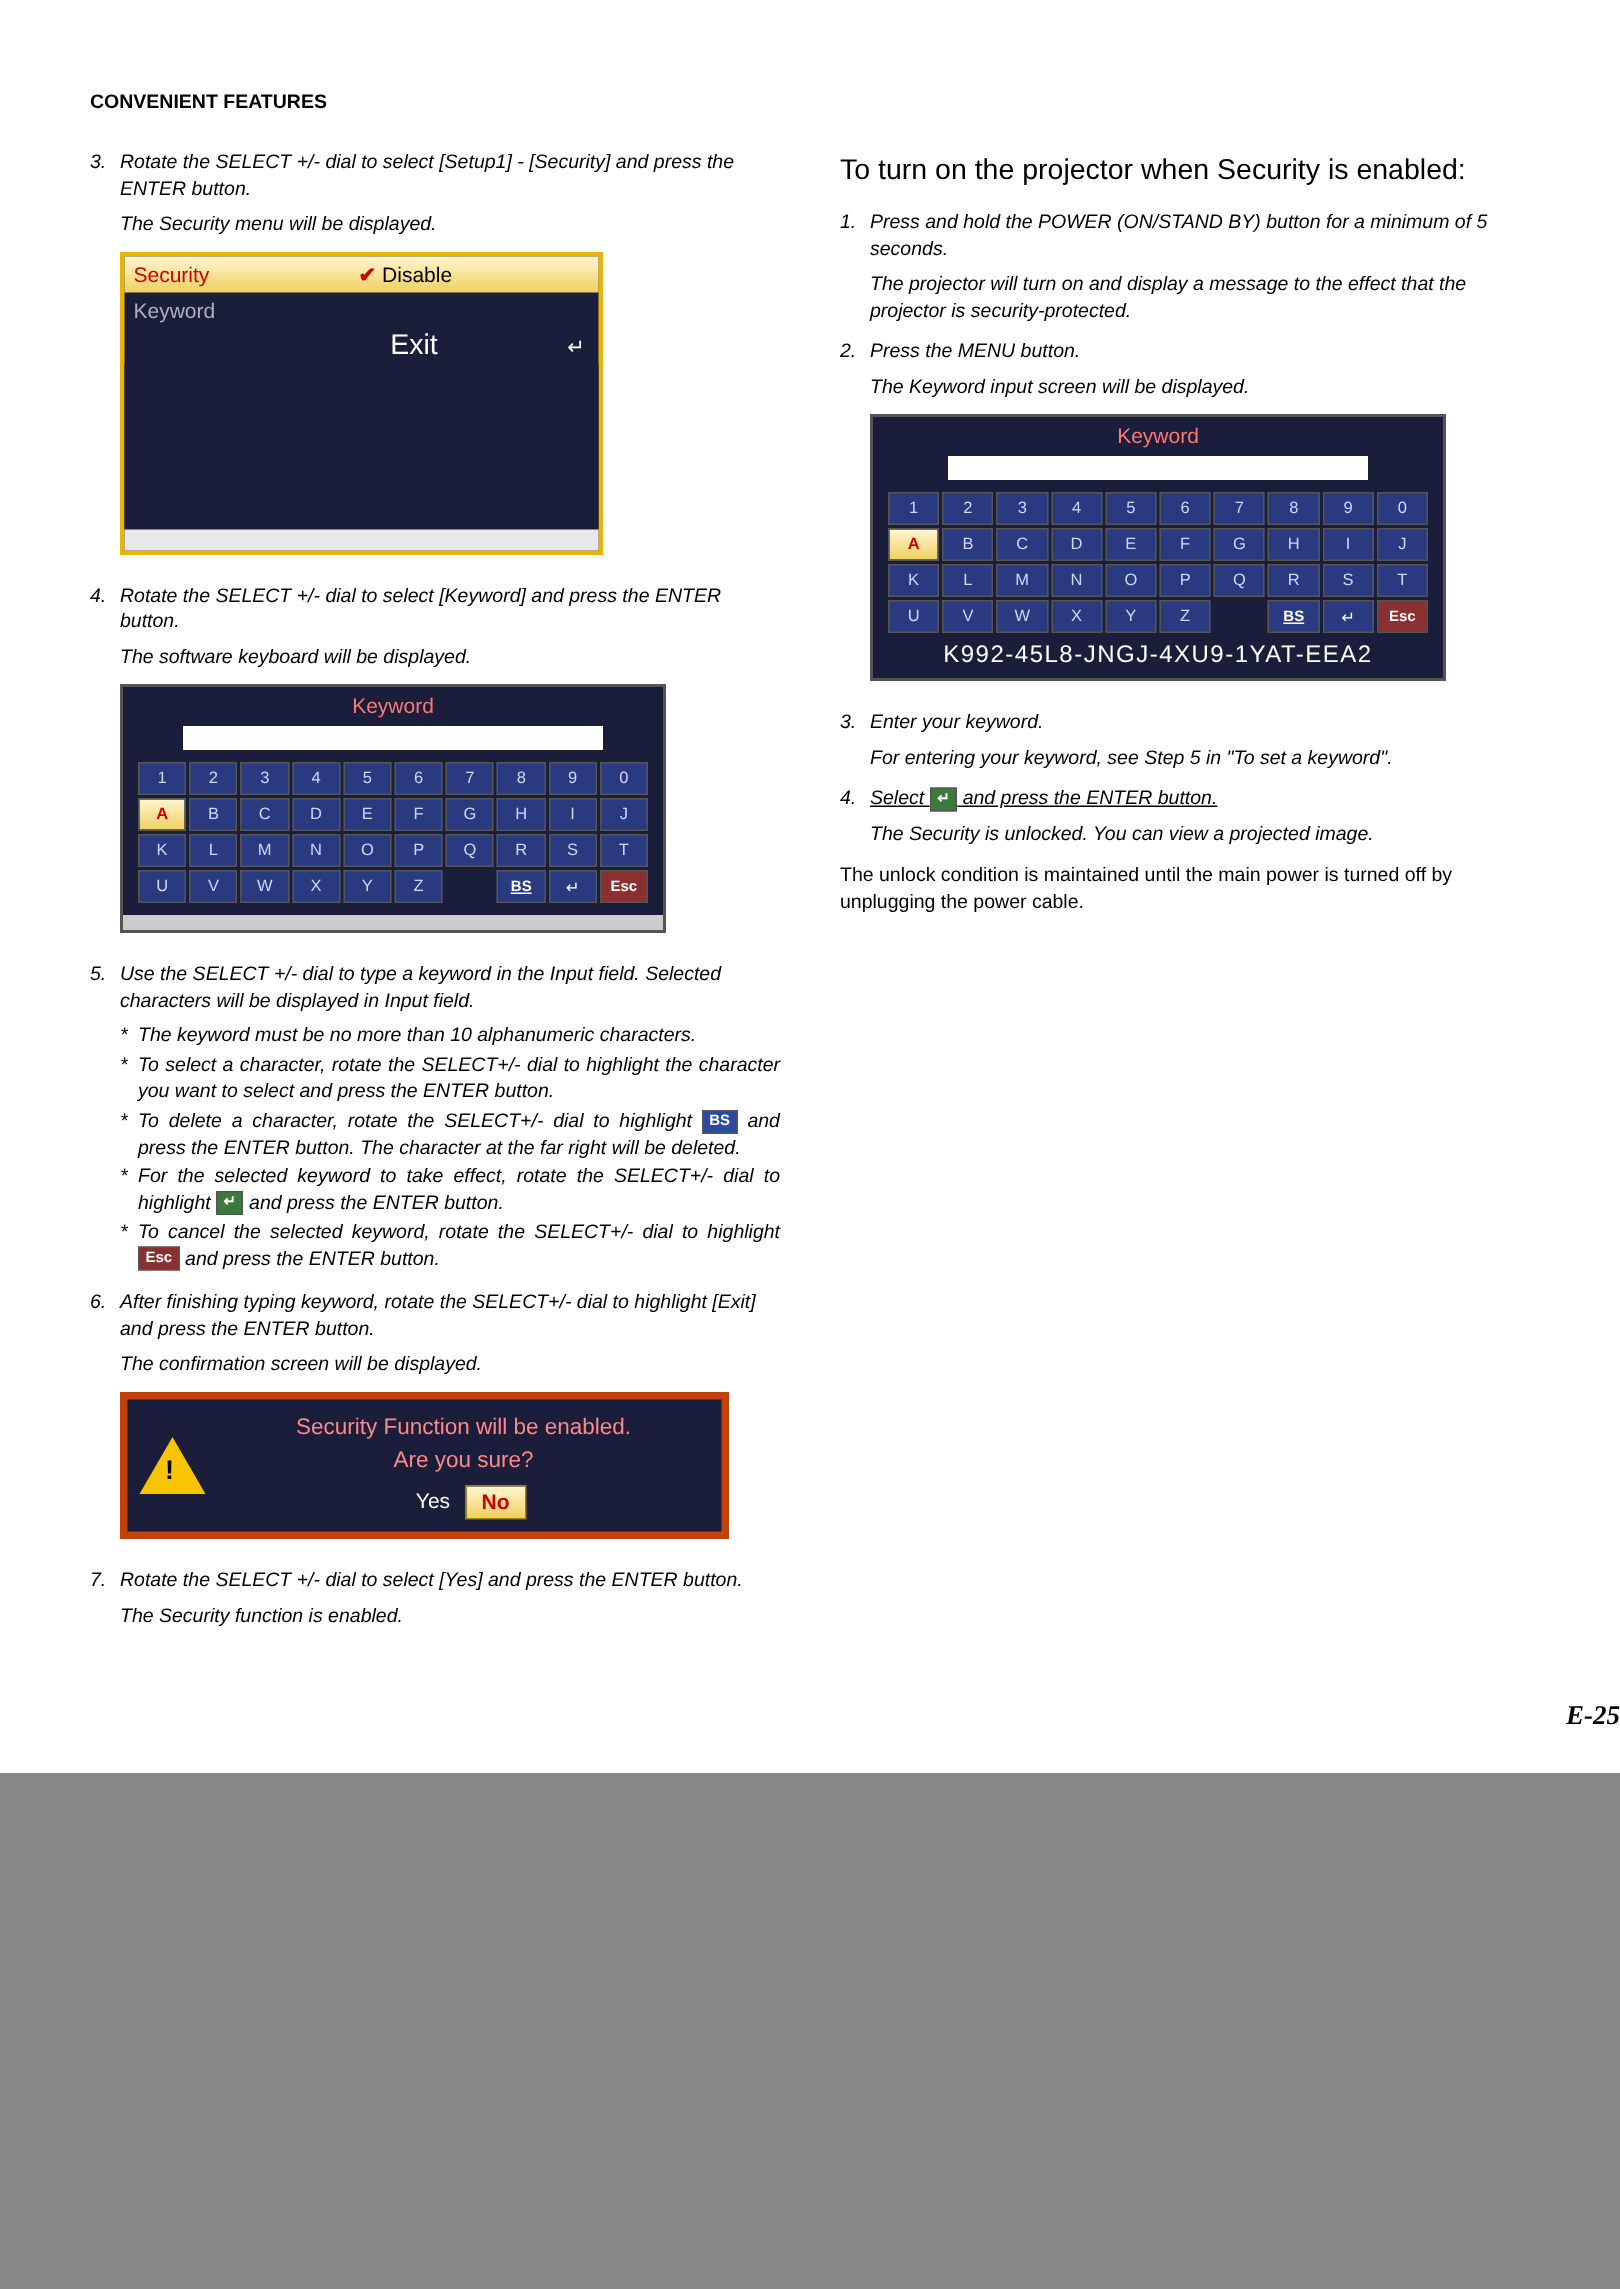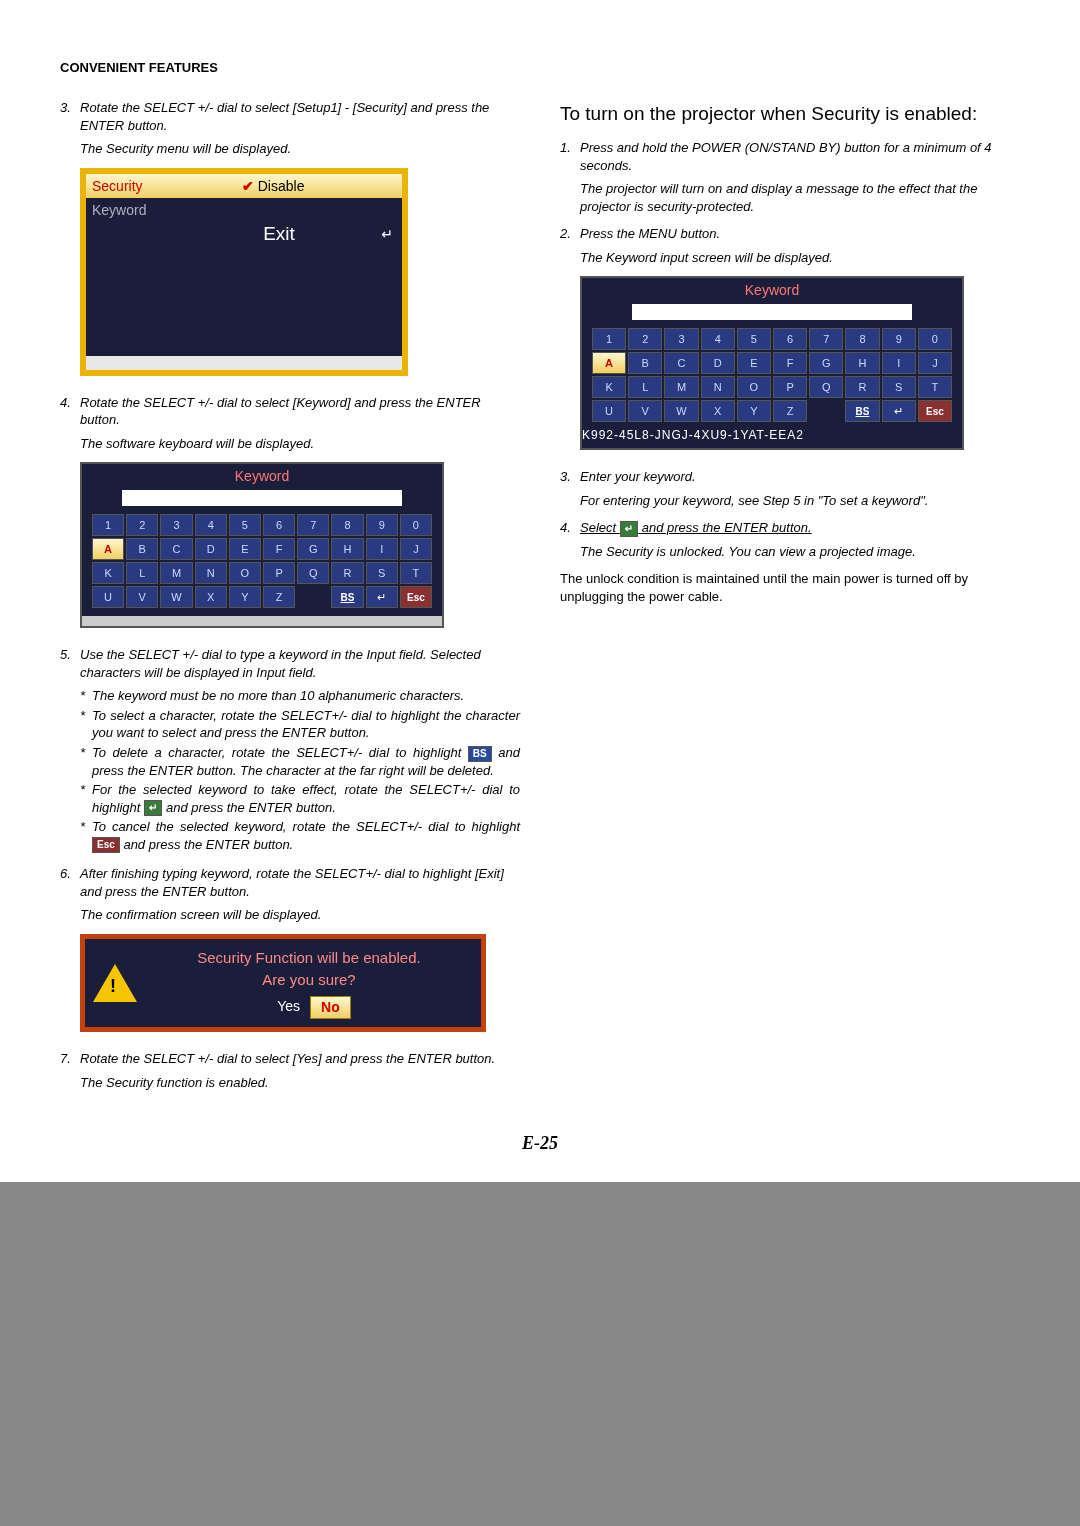--- a/index.html
+++ b/index.html
@@ -83,21 +83,21 @@
   }
   .figure {
     margin: 10px 0 18px 20px;
   }
   .figure-wide {
     margin-left: 20px;
   }
   
   .fig-security {
     width: 316px;
-    border: 6px solid #eab308;
+    border: 3px solid #eab308;
     background: #1a1e3a;
   }
   .fig-security .row {
     display: flex;
     height: 24px;
     align-items: center;
     font-size: 14px;
   }
   .fig-security .row.sel {
     background: linear-gradient(#fff6d0, #f0d060);
@@ -159,21 +159,21 @@
     color:#cfd6ff;
     font-size:11px;
     display:flex;align-items:center;justify-content:center;
   }
   .fig-kbd .key.ghost { background:#1a1e3a; border-color:#1a1e3a; }
   .fig-kbd .key.sel { background: linear-gradient(#fff6d0,#f0d060); color:#c00; font-weight:bold;}
   .fig-kbd .key.bs { text-decoration: underline; color:#fff; font-weight:bold; font-size:10px;}
   .fig-kbd .key.ret { color:#fff; }
   .fig-kbd .key.esc { background:#8a3030; color:#fff; font-weight:bold; font-size:10px;}
   .fig-kbd .serialrow {
-    color:#fff; font-size:12px; letter-spacing:1px; margin-top:6px;
+    color:#fff; text-align:center; font-size:16px; letter-spacing:1px; margin-top:6px;
   }
   .fig-kbd .botspace { height:10px; background:#ccc; margin:8px -0px -6px -0px;}
   
   .fig-confirm {
     width: 380px;
     background:#1a1e3a;
     border:5px solid #c2410c;
     display:flex;
     align-items:center;
     padding:8px;
@@ -230,21 +230,21 @@
   .body-text {
     font-style:normal;
     padding-left:0;
     line-height:1.35;
     margin-top:10px;
   }
   .page-num {
     position:absolute;
     bottom:28px;
     left:0; right:0;
-    text-align:center;
+    text-align:right;
     font-weight:bold;
     font-style:italic;
     font-size:18px;
     font-family: Georgia, 'Times New Roman', serif;
   }
 </style>
 </head>
 <body>
 
 <div class="page">
@@ -383,21 +383,21 @@
       </ol>
       <div class="sub-note">The Security function is enabled.</div>
 
     </div>
 
     <div class="col">
 
       <div class="right-heading">To turn on the projector when Security is enabled:</div>
 
       <ol class="steps steps-right">
-        <li>Press and hold the POWER (ON/STAND BY) button for a minimum of 4 seconds.</li>
+        <li>Press and hold the POWER (ON/STAND BY) button for a minimum of 5 seconds.</li>
       </ol>
       <div class="sub-note">The projector will turn on and display a message to the effect that the projector is security-protected.</div>
 
       <ol class="steps" style="counter-reset: step 1;">
         <li>Press the MENU button.</li>
       </ol>
       <div class="sub-note">The Keyword input screen will be displayed.</div>
 
       <div class="figure">
         <div class="fig-kbd" style="width:380px;">

